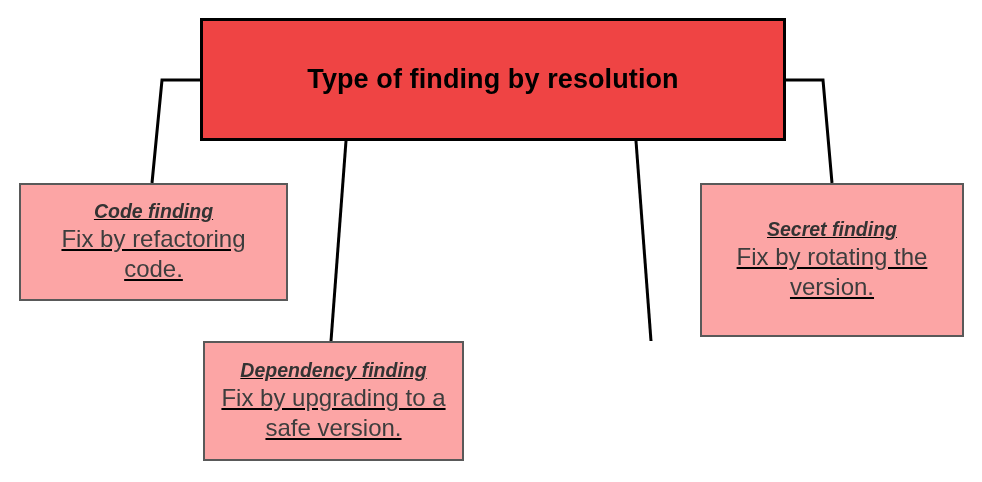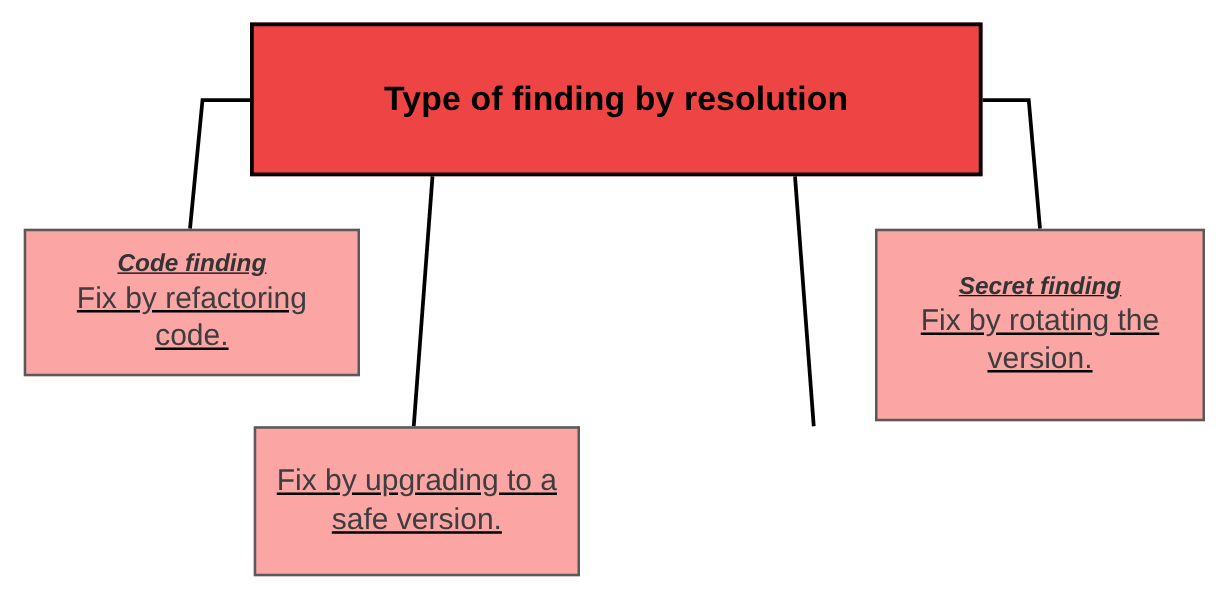--- a/index.html
+++ b/index.html
@@ -111,20 +111,21 @@
   <div class="node node-root">
     <div class="root-title">Type of finding by resolution</div>
   </div>
 
   <div class="node node-leaf node-code">
     <div class="leaf-title">Code finding</div>
     <div class="leaf-desc">Fix by refactoring code.</div>
   </div>
 
   <div class="node node-leaf node-dependency">
+    <div class="leaf-title">Dependency finding</div>
     <div class="leaf-desc">Fix by upgrading to a safe version.</div>
   </div>
 
 
   <div class="node node-leaf node-secret">
     <div class="leaf-title">Secret finding</div>
     <div class="leaf-desc">Fix by rotating the version.</div>
   </div>
 
 </div>

